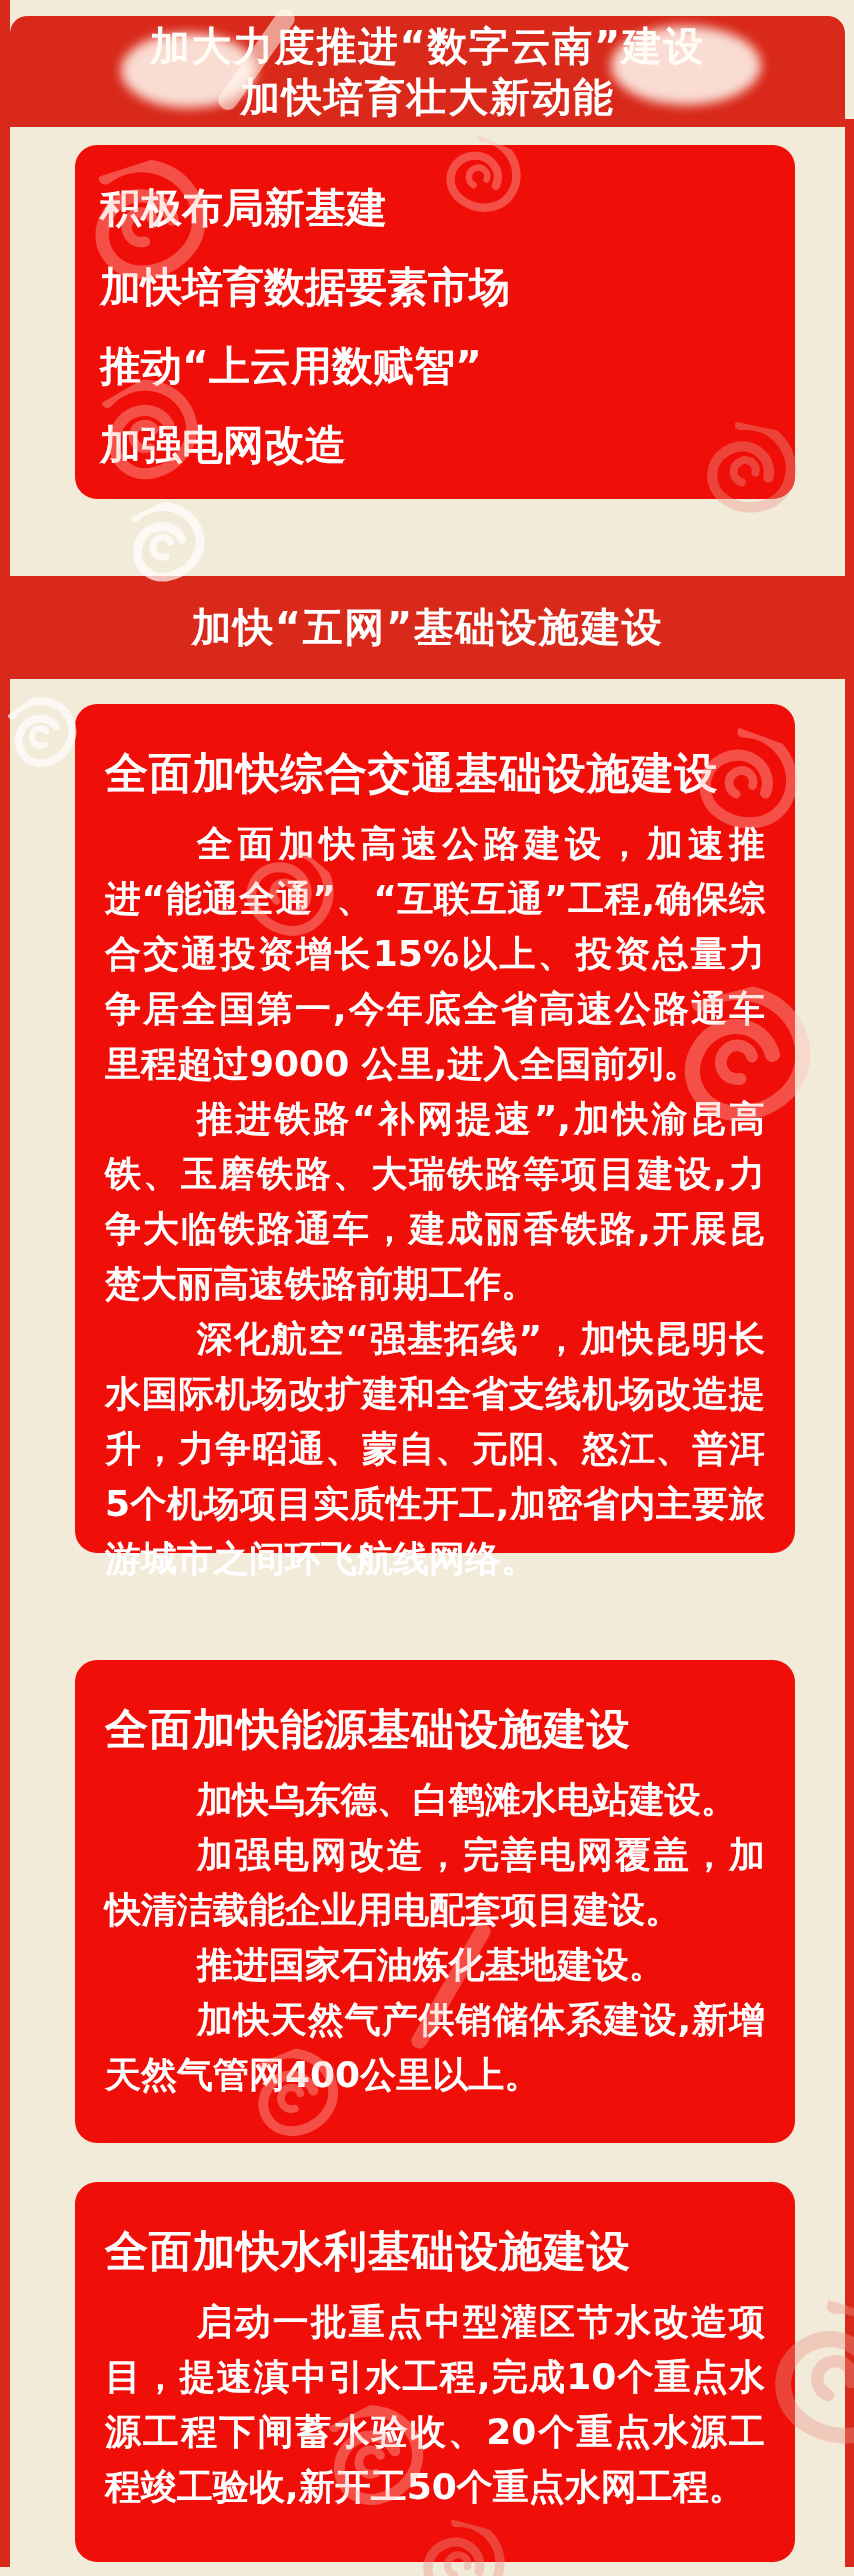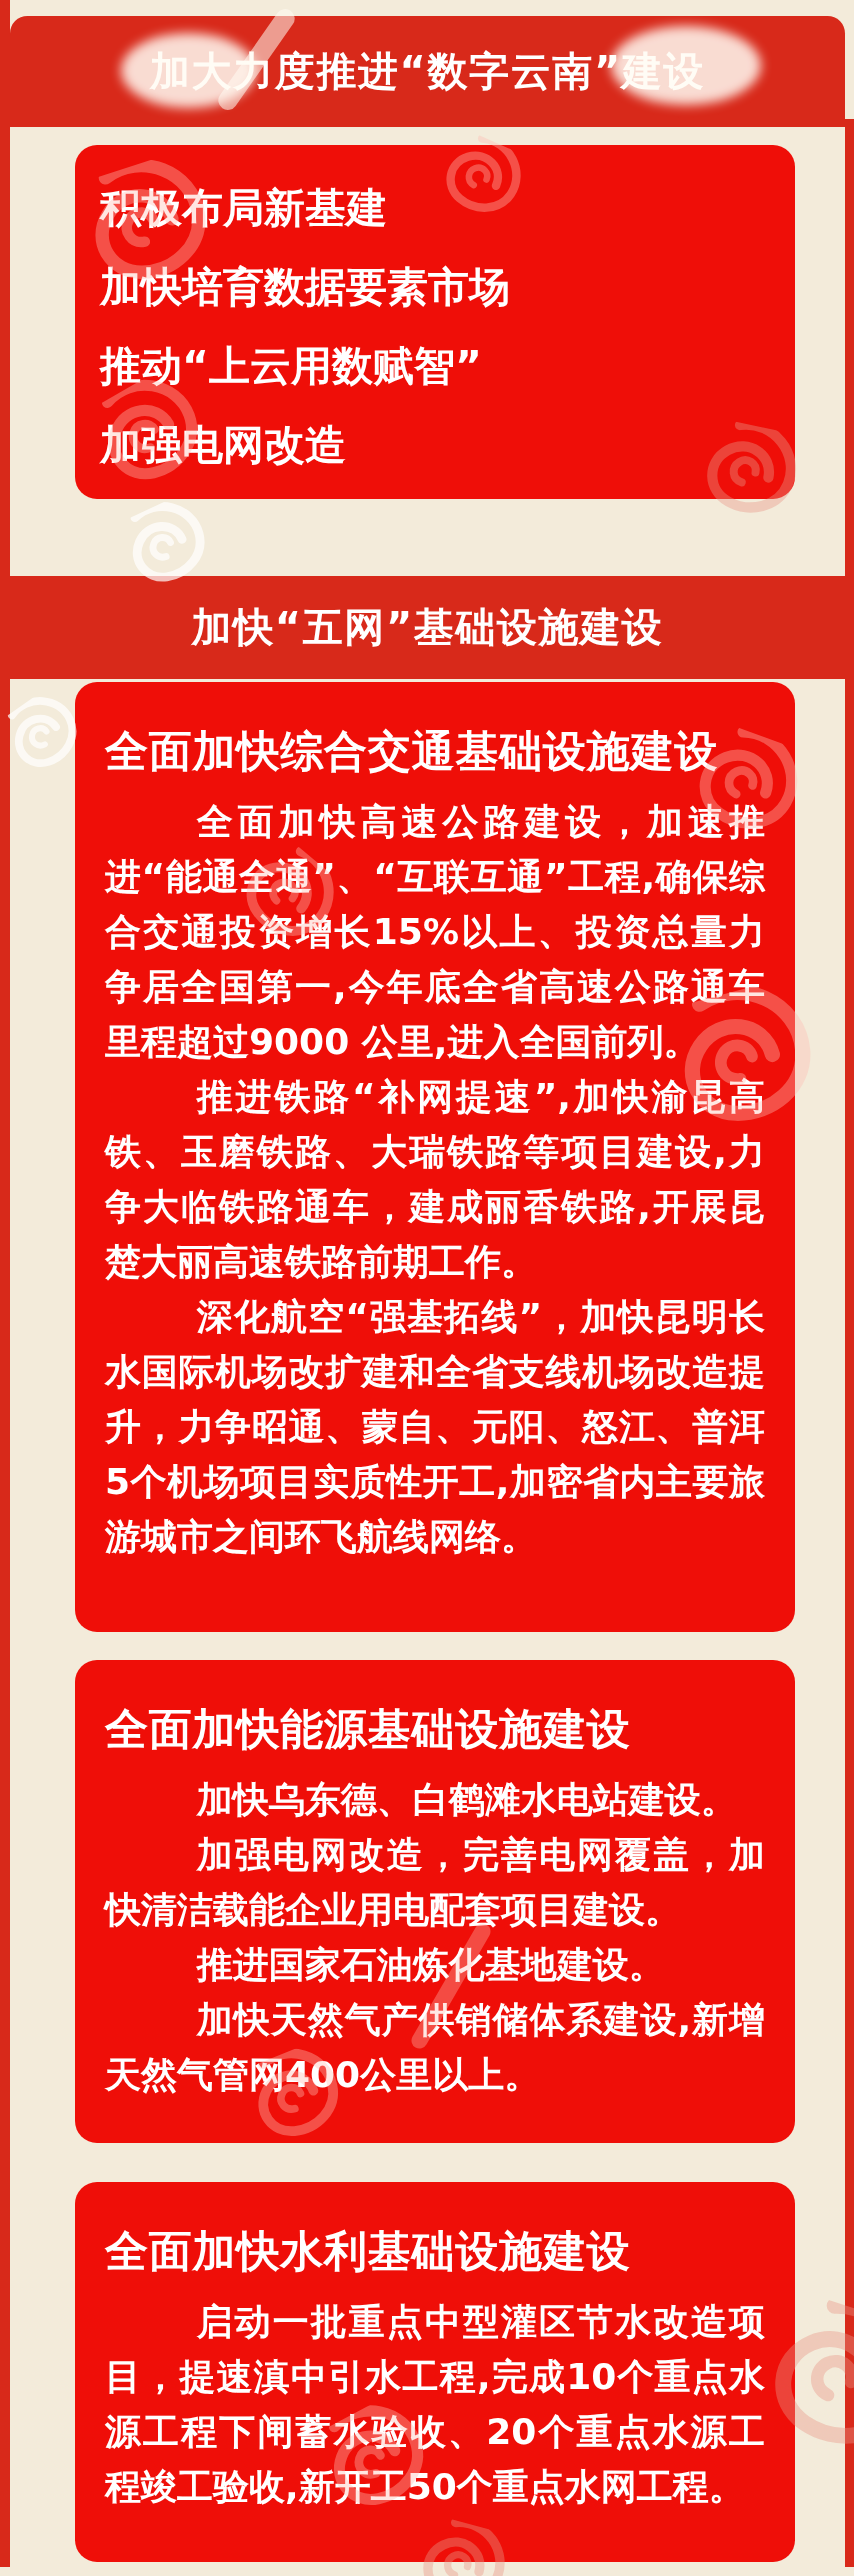--- a/index.html
+++ b/index.html
@@ -32,21 +32,21 @@
   
   .block{
     position:absolute;left:75px;width:720px;
     background:#ef0e08;color:#ffffff;border-radius:22px;
     box-sizing:border-box;z-index:2;
   }
   .slogan{top:145px;height:354px;padding:24px 24px 0 25px;}
   .slogan-line{font-size:41px;font-weight:900;line-height:79px;white-space:nowrap;}
 
   .card{padding:41px 30px 0 30px;}
-  .card-transport{top:682px;height:950px;}
+  .card-transport{top:704px;height:849px;}
   .card-energy{top:1660px;height:483px;}
   .card-water{top:2182px;height:380px;border-radius:22px;}
   .card h2{
     margin:0 0 14.2px 0;font-size:43px;font-weight:900;line-height:57px;
     letter-spacing:0.8px;white-space:nowrap;
   }
   .card p{
     margin:0;font-size:36px;font-weight:900;line-height:55px;
     text-indent:2.55em;text-align:justify;text-justify:inter-ideograph;
   }
@@ -77,20 +77,21 @@
   </defs>
 </svg>
 
 <div class="poster">
 
   <div class="frame-strip left"></div>
   <div class="frame-strip right"></div>
 
   <header class="band band1">
     <div class="band-line">加大力度推进“数字云南”建设</div>
+    <div class="band-line">加快培育壮大新动能</div>
     <div class="wm-blob" style="left:111px;top:17.4px;width:135px;height:75px;"></div>
     <div class="wm-blob" style="left:601px;top:9.5px;width:150px;height:79px;"></div>
     <div class="wm-streak" style="left:237px;top:-16px;width:19px;height:119px;background:rgba(255,251,243,.55);transform:rotate(35deg);"></div>
   </header>
 
   <section class="block slogan">
     <div class="slogan-line">积极布局新基建</div>
     <div class="slogan-line">加快培育数据要素市场</div>
     <div class="slogan-line">推动“上云用数赋智”</div>
     <div class="slogan-line">加强电网改造</div>

